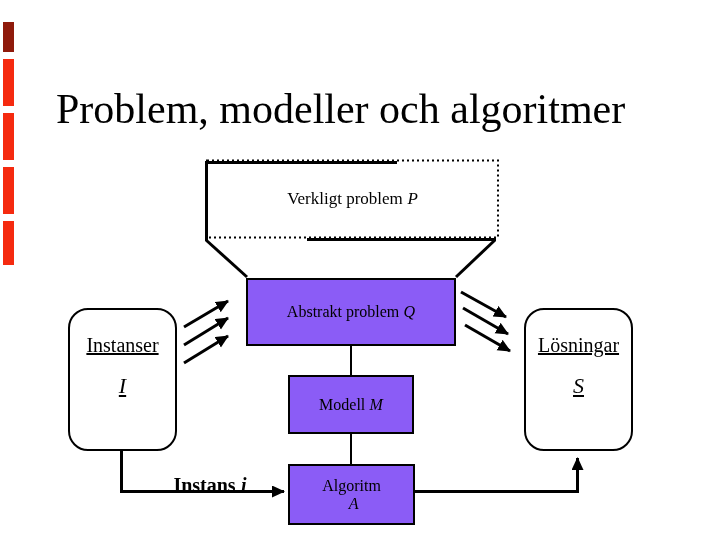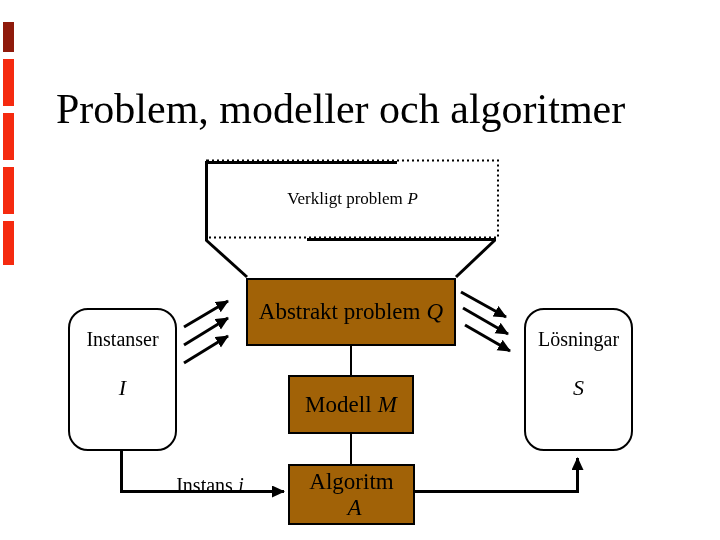--- a/index.html
+++ b/index.html
@@ -34,47 +34,49 @@
     letter-spacing: 0px;
   }
   
   .lbl {
     position: absolute;
     display: flex;
     align-items: center;
     justify-content: center;
     text-align: center;
     white-space: nowrap;
+    font-weight: bold;
   }
   .sym { font-style: italic; margin-left: 0.27em; }
   
   .pbox {
     position: absolute;
     box-sizing: border-box;
     border: 2px solid #000;
-    background: #a16207;
+    background: #8b5cf6;
     display: flex;
     align-items: center;
     justify-content: center;
-    font-size: 23px;
+    font-size: 16px;
     white-space: nowrap;
   }
   
   .rbox {
     position: absolute;
     box-sizing: border-box;
     border: 2px solid #000;
     border-radius: 20px;
     background: #ffffff;
     display: flex;
     flex-direction: column;
     align-items: center;
-    padding-top: 18px;
-    gap: 24px;
+    padding-top: 24px;
+    gap: 16px;
     font-size: 20px;
+    text-decoration: underline;
   }
   .rbox .rsym { font-style: italic; font-size: 22px; }
   .svg-layer { position: absolute; left: 0; top: 0; }
   .dotted-label {
     position: absolute;
     left: 207px;
     top: 146px;
     width: 291px;
     height: 77px;
     display: flex;

